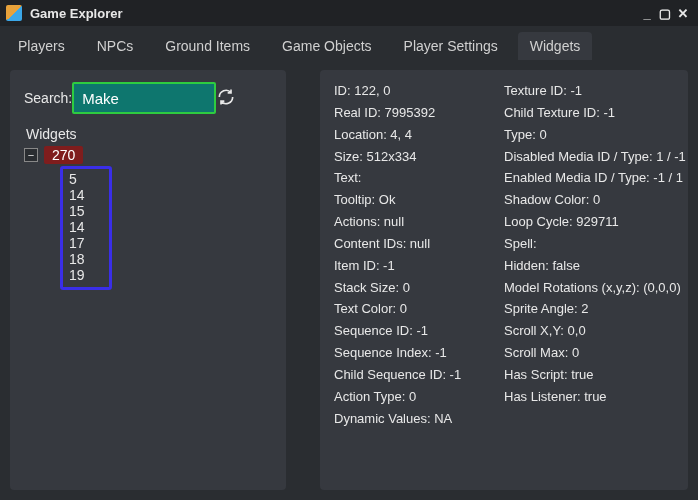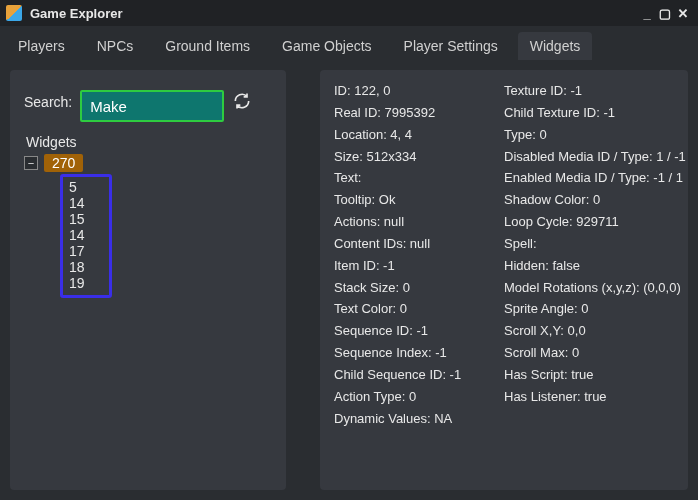--- a/index.html
+++ b/index.html
@@ -41,26 +41,26 @@
 .tab.active { background: #36393f; }
 .body { flex: 1; display: flex; gap: 10px; padding: 10px; }
 .pane {
   background: #36393f;
   border-radius: 4px;
   padding: 12px 14px;
   overflow: hidden;
 }
 .left { width: 276px; display: flex; flex-direction: column; }
 .right { flex: 1; margin-left: 24px; }
-.search-row { display: flex; align-items: center; gap: 8px; margin-bottom: 10px; }
+.search-row { display: flex; align-items: center; gap: 0; margin-bottom: 10px; }
 .search-row label { font-size: 14px; }
 .search-wrap {
   border: 2px solid #2ecc40;
   border-radius: 2px;
-  display: flex; align-items: center; margin-top: 8px;
+  display: flex; align-items: center;
 }
 .search-input {
   width: 140px; height: 28px;
   background: #0e766e;
   border: none;
   color: #fff;
   padding: 0 8px;
   font-size: 15px;
   outline: none;
 }
@@ -70,21 +70,21 @@
 .tree-parent-row { display: flex; align-items: center; gap: 6px; margin-bottom: 2px; }
 .tree-toggle {
   width: 14px; height: 14px;
   border: 1px solid #888;
   background: #2a2d31;
   display: flex; align-items: center; justify-content: center;
   font-size: 11px; line-height: 1;
   cursor: pointer;
 }
 .tree-parent {
-  background: #a16207;
+  background: #7f1d1d;
   color: #fff;
   padding: 1px 8px;
   border-radius: 2px;
 }
 .children {
   margin-left: 36px;
   border: 3px solid #3a2ee8;
   border-radius: 3px;
   padding: 2px 6px 4px 6px;
   width: 52px;
@@ -169,21 +169,21 @@
         <div class="cell">Shadow Color: 0</div>
         <div class="cell">Actions: null</div>
         <div class="cell">Loop Cycle: 929711</div>
         <div class="cell">Content IDs: null</div>
         <div class="cell">Spell:</div>
         <div class="cell">Item ID: -1</div>
         <div class="cell">Hidden: false</div>
         <div class="cell">Stack Size: 0</div>
         <div class="cell">Model Rotations (x,y,z): (0,0,0)</div>
         <div class="cell">Text Color: 0</div>
-        <div class="cell">Sprite Angle: 0</div>
+        <div class="cell">Sprite Angle: 2</div>
         <div class="cell">Sequence ID: -1</div>
         <div class="cell">Scroll X,Y: 0,0</div>
         <div class="cell">Sequence Index: -1</div>
         <div class="cell">Scroll Max: 0</div>
         <div class="cell">Child Sequence ID: -1</div>
         <div class="cell">Has Script: true</div>
         <div class="cell">Action Type: 0</div>
         <div class="cell">Has Listener: true</div>
         <div class="cell">Dynamic Values: NA</div>
       </div>

